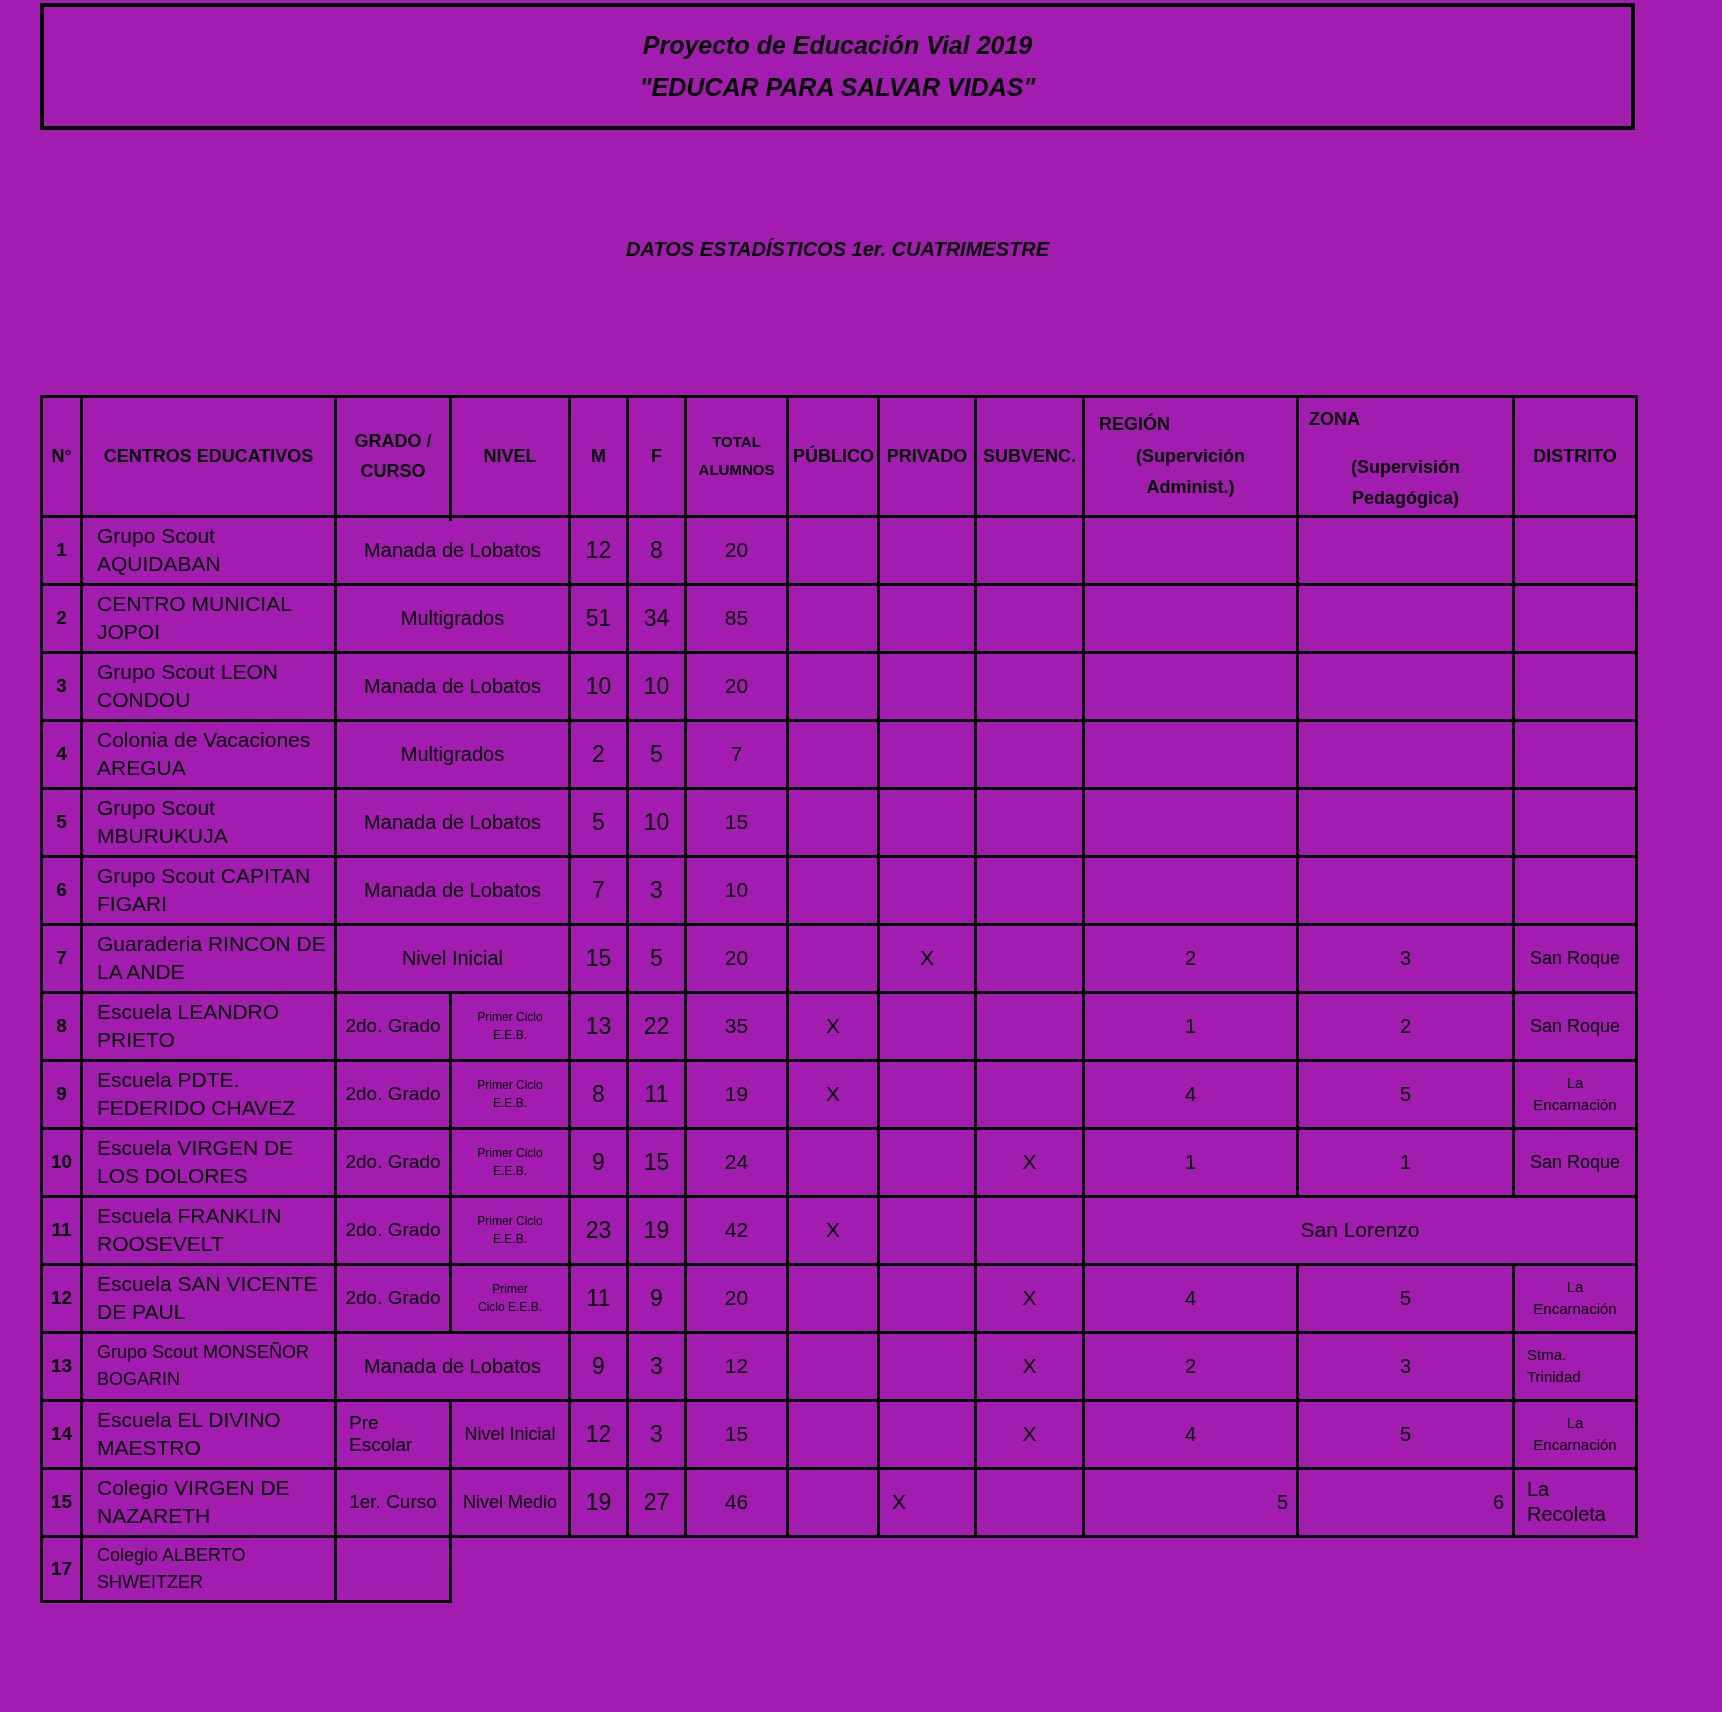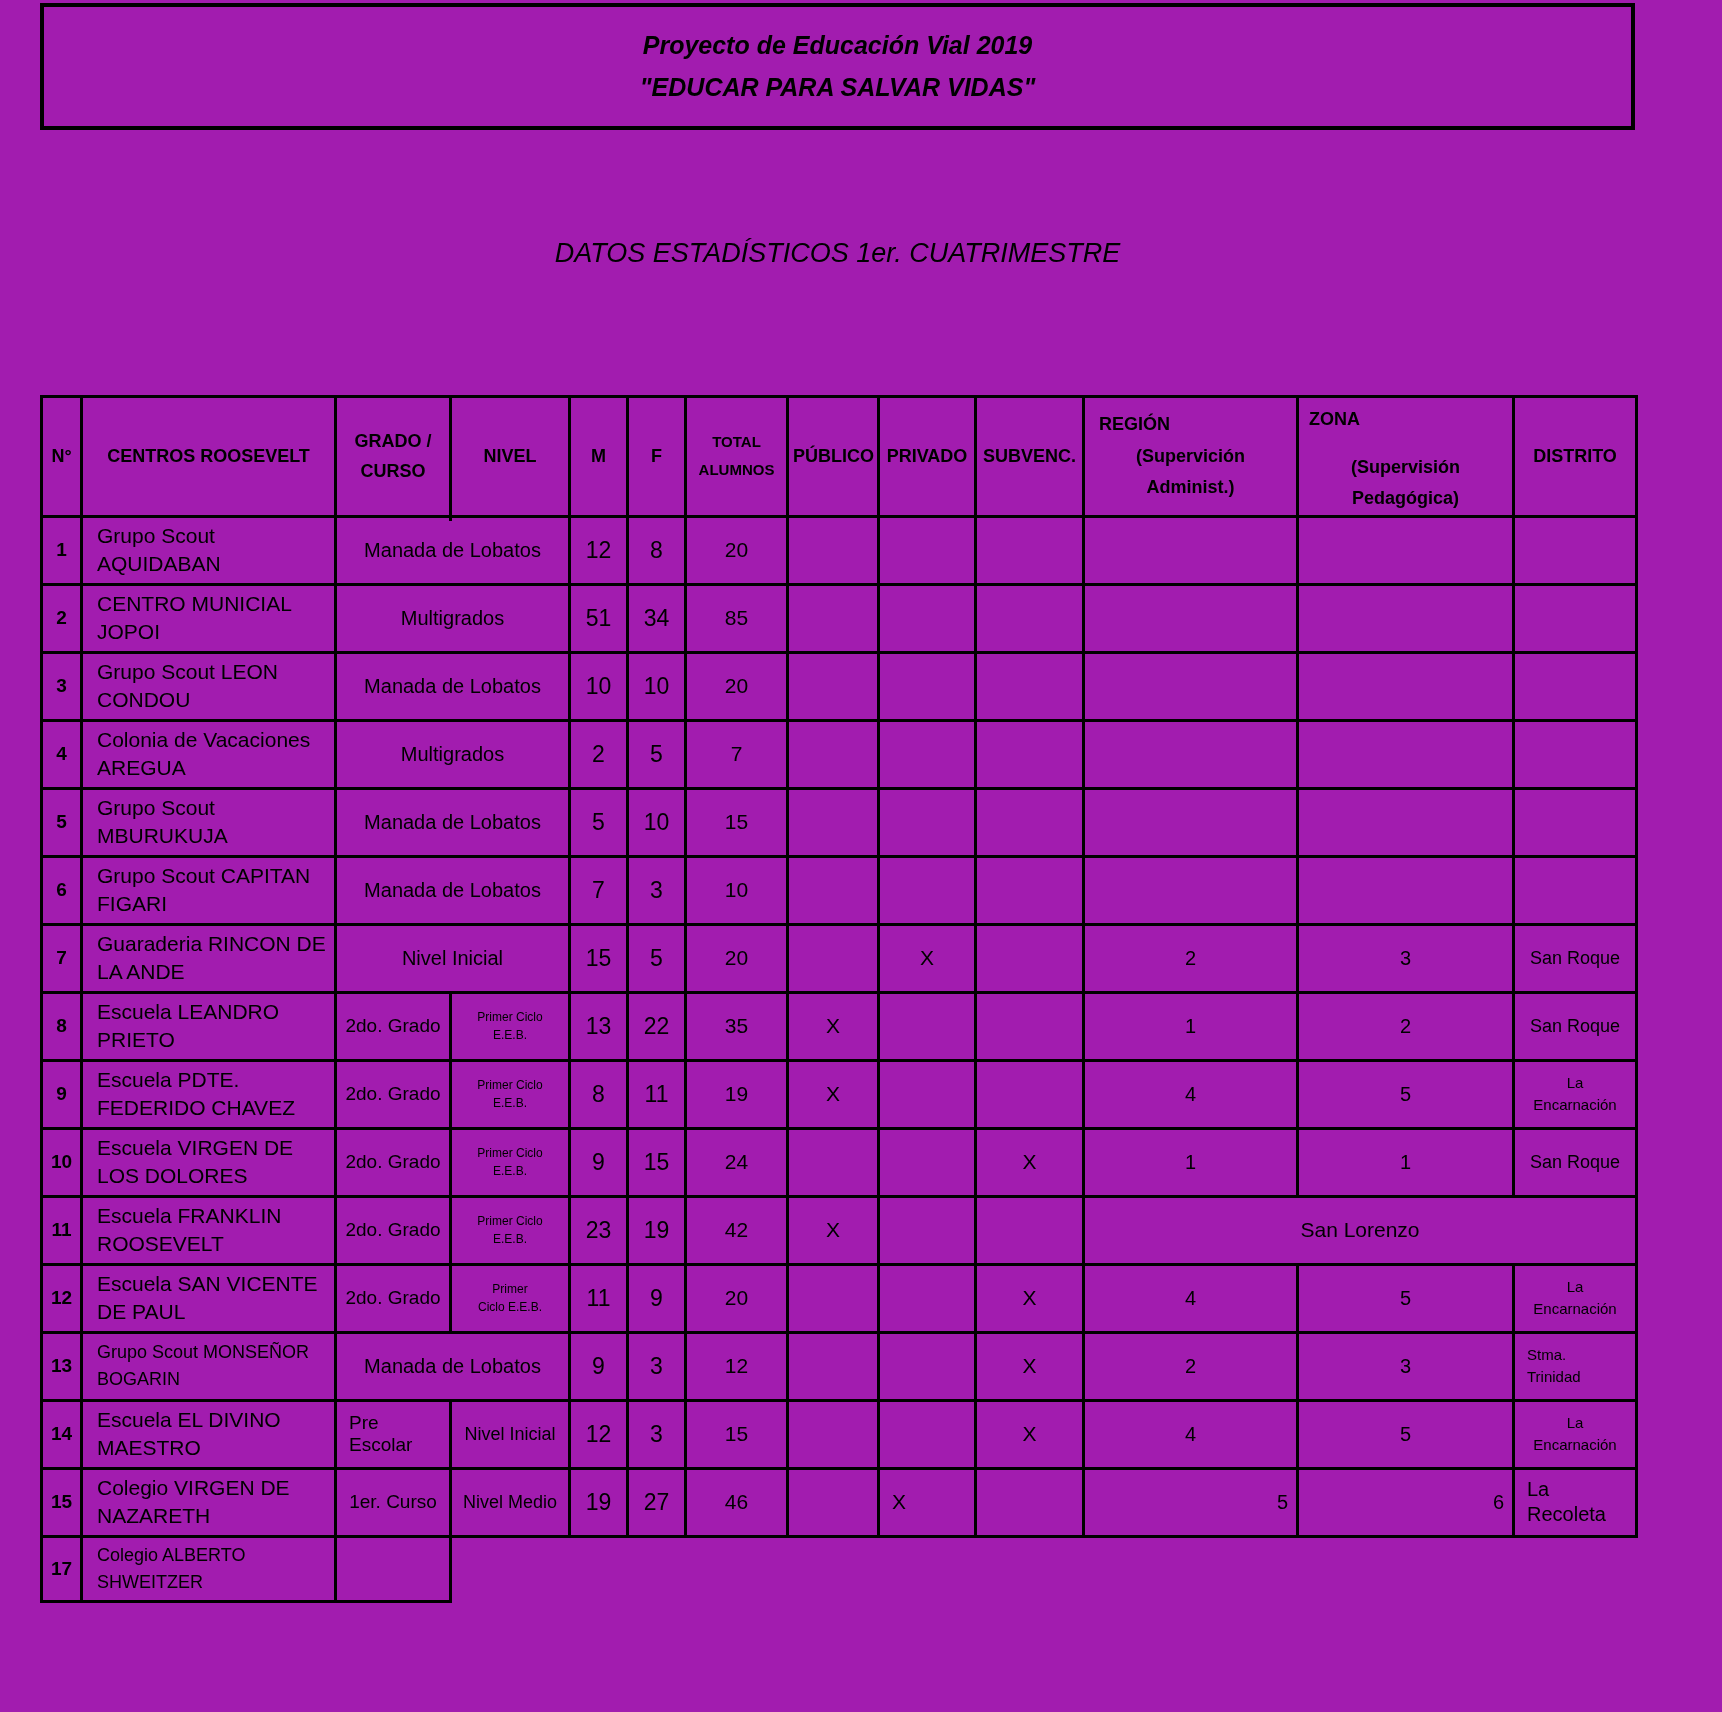--- a/index.html
+++ b/index.html
@@ -8,21 +8,21 @@
   .page{position:absolute;inset:0;background:#a21caf;}
 
   
   .header-box{position:absolute;left:40px;top:3px;width:1595px;height:127px;
               border:4px solid #000;box-sizing:border-box;
               display:flex;flex-direction:column;justify-content:center;gap:17px;}
   .t-line{text-align:center;font-weight:bold;font-style:italic;font-size:25px;line-height:1;}
 
   
   .t-datos{position:absolute;left:40px;top:238px;width:1595px;text-align:center;
-           font-weight:normal;font-style:italic;font-size:27px;}
+           font-weight:bold;font-style:italic;font-size:20px;}
   .t-enero{position:absolute;left:40px;top:300px;width:1595px;text-align:center;
            font-weight:bold;font-style:italic;font-size:24px;}
 
   
   .table-wrap{position:absolute;left:40px;top:395px;}
   table{border-collapse:collapse;table-layout:fixed;width:1595px;}
   th,td{border:3px solid #000;box-sizing:border-box;text-align:center;vertical-align:middle;
         font-size:20px;padding:0 4px;overflow:hidden;}
   thead tr{height:113px;}
   tbody tr{height:68px;}
@@ -81,21 +81,21 @@
           <col style="width:91px">
           <col style="width:97px">
         <col style="width:108px">
           <col style="width:214px">
           <col style="width:216px">
         <col style="width:123px">
       </colgroup>
       <thead>
         <tr>
           <th>N°</th>
-          <th>CENTROS ROOSEVELT</th>
+          <th>CENTROS EDUCATIVOS</th>
           <th>GRADO /<br>CURSO</th>
           <th>NIVEL</th>
           <th>M</th>
           <th>F</th>
           <th class="th-sm">TOTAL<br>ALUMNOS</th>
           <th>PÚBLICO</th>
           <th>PRIVADO</th>
           <th>SUBVENC.</th>
           <th class="region-th">
             <div class="rg-l1">REGIÓN</div>

